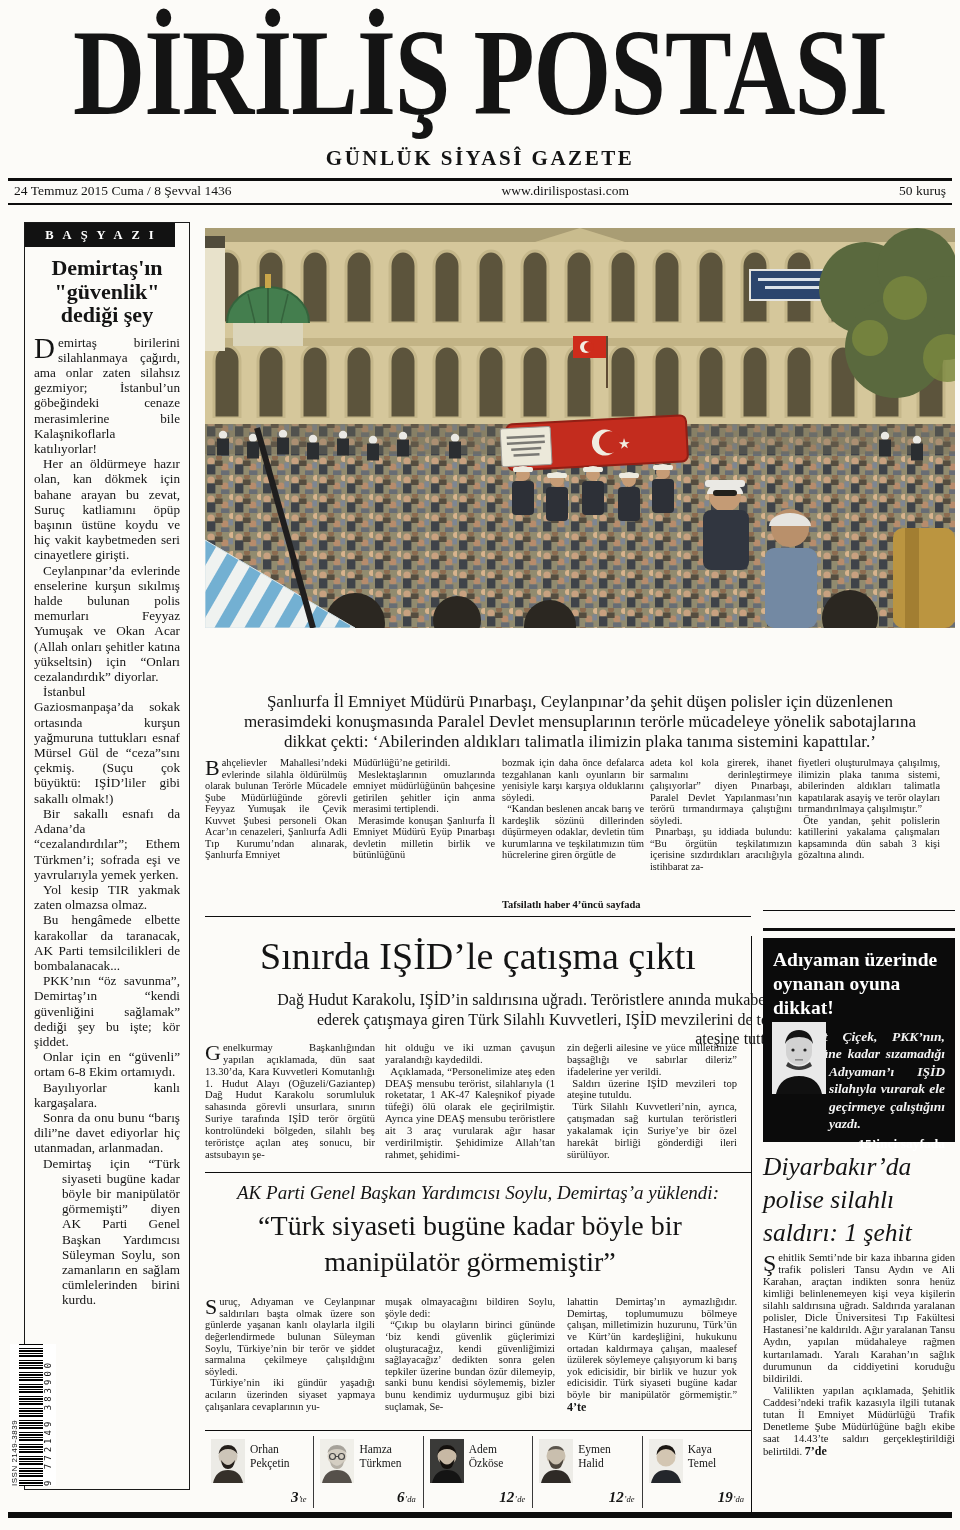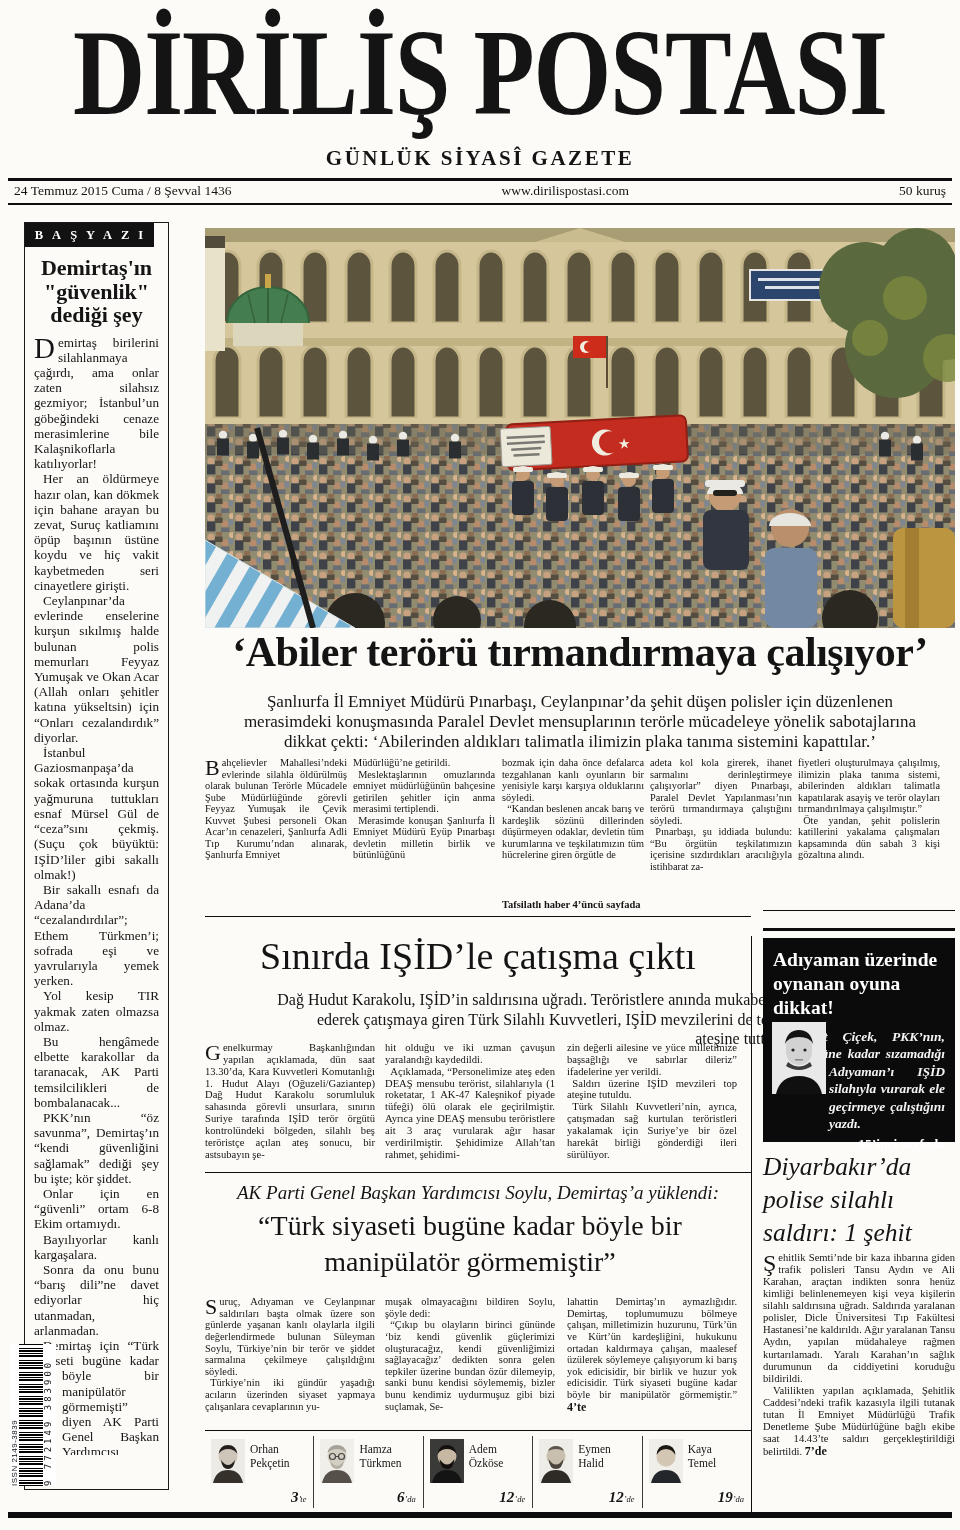--- a/index.html
+++ b/index.html
@@ -10,21 +10,21 @@
   .mast-title{position:absolute;top:10px;left:0;width:960px;height:130px;line-height:128px;
     text-align:center;font-weight:bold;font-size:100px;letter-spacing:-1px;
     transform:scaleY(1.22);transform-origin:center;white-space:nowrap;}
   .mast-sub{position:absolute;top:146px;left:0;width:960px;text-align:center;
     font-size:21px;letter-spacing:2.5px;font-weight:bold;}
   .dateline{position:absolute;top:178px;left:8px;width:944px;box-sizing:border-box;
     border-top:3px solid #0d0d0d;border-bottom:2px solid #0d0d0d;
     display:flex;justify-content:space-between;align-items:center;
     padding:2px 6px 4px;font-size:13.5px;}
   
-  .leftbox{position:absolute;left:24px;top:222px;width:145px;height:1268px;
+  .leftbox{position:absolute;left:24px;top:222px;width:166px;height:1268px;
     border:1px solid #1a1a1a;box-sizing:border-box;background:#fcfbf8;}
   .bybar{height:24px;width:calc(100% - 14px);background:#121212;color:#fff;
     display:flex;align-items:center;justify-content:center;
     font-weight:bold;font-size:12.5px;letter-spacing:9px;padding-left:8px;box-sizing:border-box;}
   .bytitle{font-size:22px;font-weight:bold;text-align:center;line-height:1.07;margin:9px 4px 8px;}
   .byart{padding:0 9px;font-size:13.2px;line-height:1.152;text-align:justify;overflow:hidden;height:1120px;}
   .byart p{margin:0;}
   .byart p + p{text-indent:9px;}
   .dcBig{float:left;font-size:29px;line-height:24px;padding:1px 3px 0 0;}
   .bcsp{float:left;width:28px;height:140px;}
@@ -241,21 +241,20 @@
         <circle cx="345" cy="398" r="26"></circle>
         <circle cx="645" cy="390" r="28"></circle>
       </g>
     <polygon points="0,312 150,400 0,400" fill="url(#stripes)" stroke="#d8e8f2"></polygon>
     <line x1="52" y1="200" x2="108" y2="400" stroke="#17171c" stroke-width="6"></line>
     <rect x="688" y="300" width="62" height="100" rx="10" fill="#bb9440"></rect>
     <rect x="700" y="300" width="14" height="100" fill="#8f6c28" opacity="0.6"></rect>
     <rect width="750" height="400" fill="#caa94f" opacity="0.05"></rect>
   </svg>
 
-  <div class="h-main">‘Abiler terörü tırmandırmaya çalışıyor’</div>
   <div class="deck-main">Şanlıurfa İl Emniyet Müdürü Pınarbaşı, Ceylanpınar’da şehit düşen polisler için düzenlenen merasimdeki konuşmasında Paralel Devlet mensuplarının terörle mücadeleye yönelik sabotajlarına dikkat çekti: ‘Abilerinden aldıkları talimatla ilimizin plaka tanıma sistemini kapattılar.’</div>
   <div class="col mcol" style="left:205px"><span class="dcSm">B</span><span>ahçelievler Mahallesi’ndeki evlerinde silahla öldürülmüş olarak bulunan Terörle Mücadele Şube Müdürlüğünde görevli Feyyaz Yumuşak ile Çevik Kuvvet Şubesi personeli Okan Acar’ın cenazeleri, Şanlıurfa Adli Tıp Kurumu’ndan alınarak, Şanlıurfa Emniyet</span></div>
   <div class="col mcol" style="left:353px">Müdürlüğü’ne getirildi.
  Meslektaşlarının omuzlarında emniyet müdürlüğünün bahçesine getirilen şehitler için anma merasimi tertiplendi.
  Merasimde konuşan Şanlıurfa İl Emniyet Müdürü Eyüp Pınarbaşı devletin milletin birlik ve bütünlüğünü</div>
   <div class="col mcol" style="left:502px">bozmak için daha önce defalarca tezgahlanan kanlı oyunların bir yenisiyle karşı karşıya olduklarını söyledi.
  “Kandan beslenen ancak barış ve kardeşlik sözünü dillerinden düşürmeyen odaklar, devletin tüm kurumlarına ve teşkilatımızın tüm hücrelerine giren örgütle de</div>
   <div class="col mcol" style="left:650px">adeta kol kola girerek, ihanet sarmalını derinleştirmeye çalışıyorlar” diyen Pınarbaşı, Paralel Devlet Yapılanması’nın terörü tırmandırmaya çalıştığını söyledi.
  Pınarbaşı, şu iddiada bulundu: “Bu örgütün teşkilatımızın içerisine sızdırdıkları aracılığıyla istihbarat za-</div>
   <div class="col mcol" style="left:798px">fiyetleri oluşturulmaya çalışılmış, ilimizin plaka tanıma sistemi, abilerinden aldıkları talimatla kapatılarak asayiş ve terör olayları tırmandırılmaya çalışılmıştır.”

